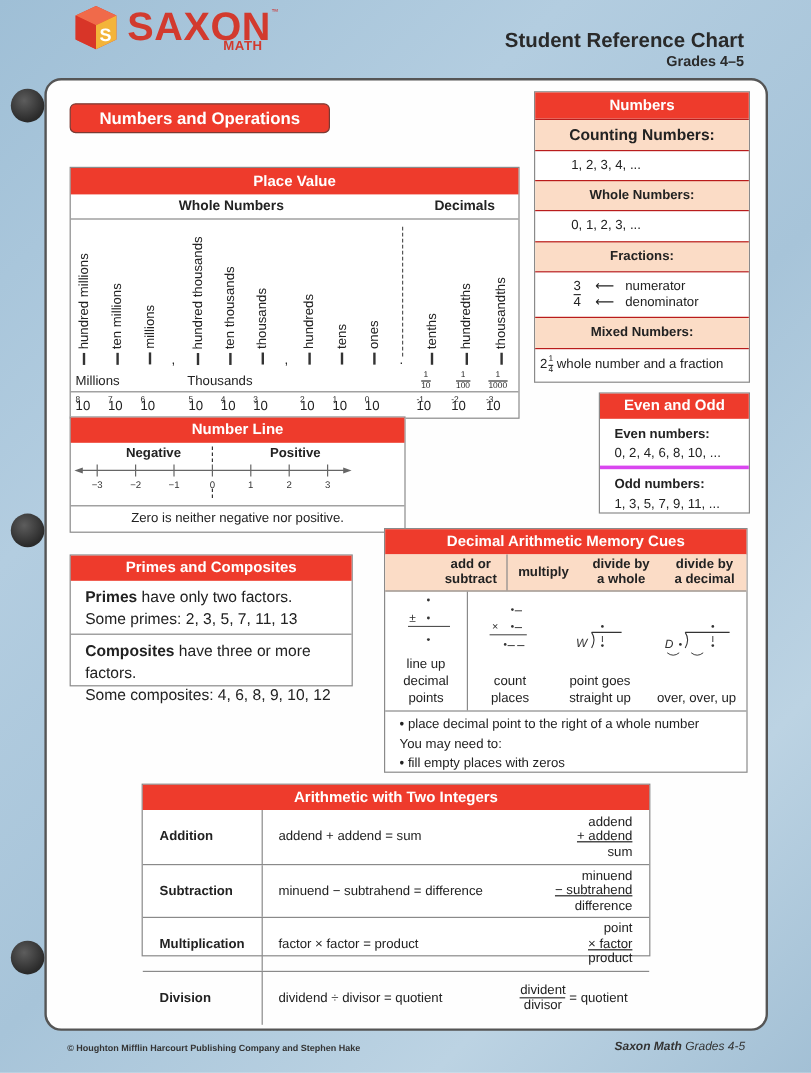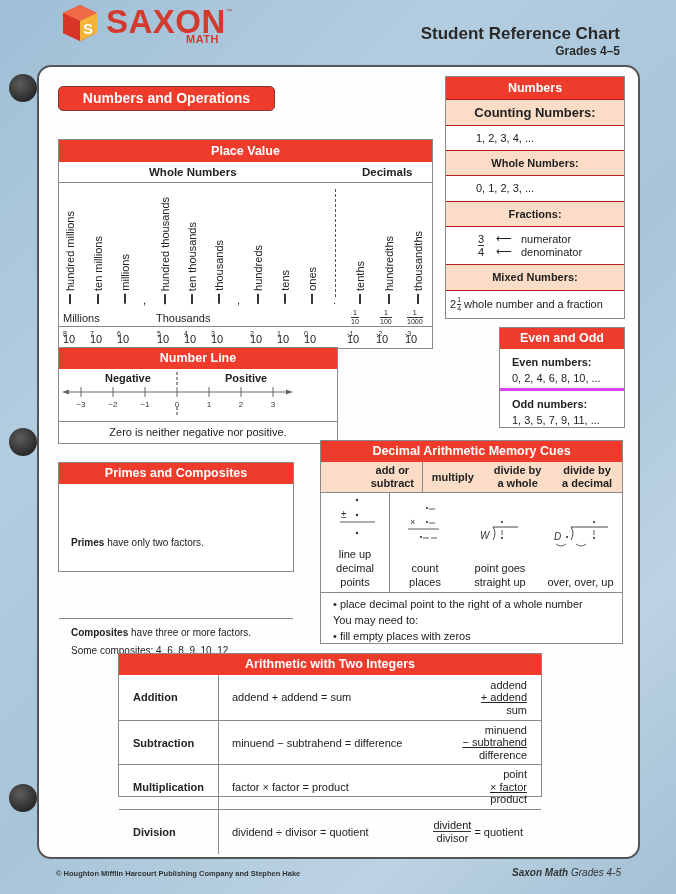--- a/index.html
+++ b/index.html
@@ -72,21 +72,21 @@
 
   
   .nl { left: 58px; top: 347px; width: 280px; height: 97px; }
   .nl .red-hdr { height: 21px; line-height: 21px; }
   .nl-body { position: relative; height: 53px; border-bottom: 1px solid #8a8a8a; }
   .nl-foot { font-size: 11px; text-align: center; line-height: 20px; }
 
   
   .pc { left: 58px; top: 462px; width: 236px; height: 110px; }
   .pc .red-hdr { height: 21px; line-height: 21px; }
-  .pc-sec { padding: 5px 0 0 12px; font-size: 10px; line-height: 18px; height: 44px; margin-top: 45px; }
+  .pc-sec { padding: 5px 0 0 12px; font-size: 13px; line-height: 18px; height: 44px; }
   .pc-sec + .pc-sec { border-top: 1px solid #8a8a8a; }
 
   
   .dc { left: 320px; top: 440px; width: 303px; height: 204px; }
   .dc .red-hdr { height: 21px; line-height: 21px; }
   .dc-head { display: flex; height: 31px; border-bottom: 1px solid #8a8a8a; padding-left: 42px; }
   .dc-head div { font-weight: bold; font-size: 11px; text-align: center; line-height: 13px; display: flex; align-items: center; justify-content: center; }
   .dc-body { display: flex; height: 100px; border-bottom: 1px solid #8a8a8a; position: relative; }
   .dc-col { position: relative; font-size: 11px; text-align: center; }
   .dc-col .cap { position: absolute; bottom: 3px; left: 0; right: 0; line-height: 14px; }
@@ -248,20 +248,21 @@
         </g>
     </svg>
   </div>
   <div class="nl-foot">Zero is neither negative nor positive.</div>
 </div>
 
 <div class="abs box pc">
   <div class="red-hdr">Primes and Composites</div>
   <div class="pc-sec">
     <div><b>Primes</b><span> have only two factors.</span></div>
+    <div>Some primes: 2, 3, 5, 7, 11, 13</div>
   </div>
   <div class="pc-sec">
     <div><b>Composites</b><span> have three or more factors.</span></div>
     <div>Some composites: 4, 6, 8, 9, 10, 12</div>
   </div>
 </div>
 
 <div class="abs box dc">
   <div class="red-hdr">Decimal Arithmetic Memory Cues</div>
   <div class="dc-head peach">

